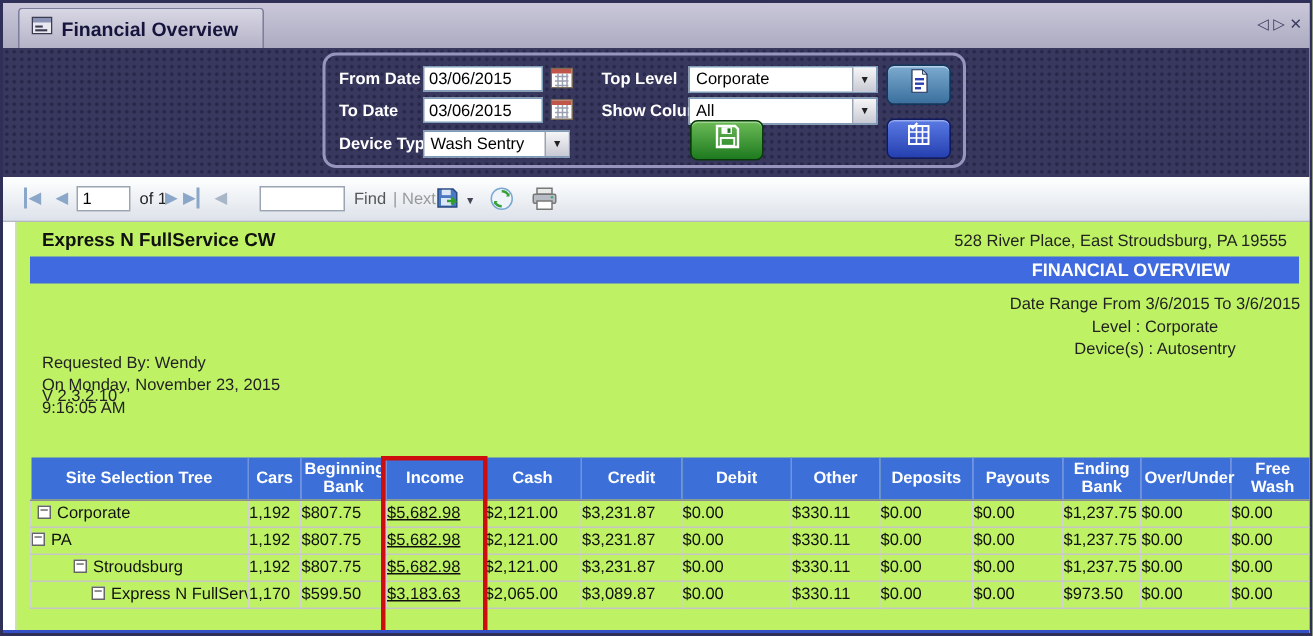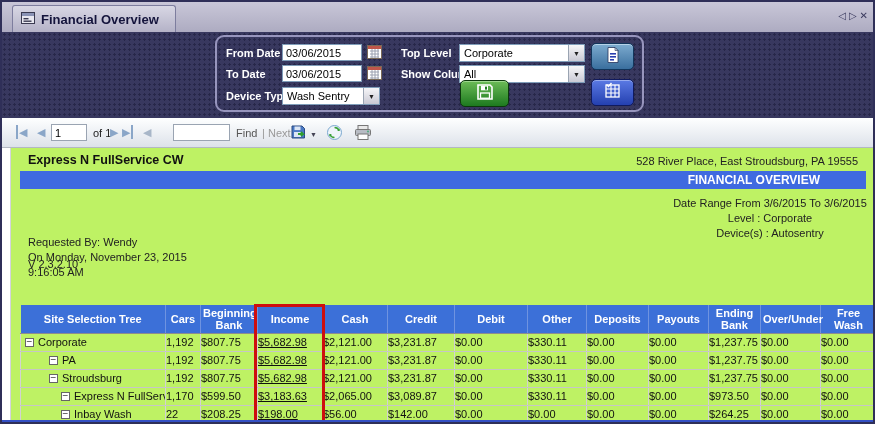--- a/index.html
+++ b/index.html
@@ -280,21 +280,21 @@
             <td class="num">$3,231.87</td>
             <td class="num">$0.00</td>
             <td class="num">$330.11</td>
             <td class="num">$0.00</td>
             <td class="num">$0.00</td>
             <td class="num">$1,237.75</td>
             <td class="num">$0.00</td>
             <td class="num">$0.00</td>
           </tr>
           <tr>
-            <td class="site" style="padding-left: 28px;"><span class="treebox">−</span><span>PA</span></td>
+            <td class="site" style="padding-left: 0;"><span class="treebox">−</span><span>PA</span></td>
             <td class="num">1,192</td>
             <td class="num">$807.75</td>
             <td class="num income">$5,682.98</td>
             <td class="num">$2,121.00</td>
             <td class="num">$3,231.87</td>
             <td class="num">$0.00</td>
             <td class="num">$330.11</td>
             <td class="num">$0.00</td>
             <td class="num">$0.00</td>
             <td class="num">$1,237.75</td>
@@ -324,35 +324,20 @@
             <td class="num">$2,065.00</td>
             <td class="num">$3,089.87</td>
             <td class="num">$0.00</td>
             <td class="num">$330.11</td>
             <td class="num">$0.00</td>
             <td class="num">$0.00</td>
             <td class="num">$973.50</td>
             <td class="num">$0.00</td>
             <td class="num">$0.00</td>
           </tr>
-          <tr>
-            <td class="site" style="padding-left: 40px;"><span class="treebox">−</span><span>Inbay Wash</span></td>
-            <td class="num">22</td>
-            <td class="num">$208.25</td>
-            <td class="num income">$198.00</td>
-            <td class="num">$56.00</td>
-            <td class="num">$142.00</td>
-            <td class="num">$0.00</td>
-            <td class="num">$0.00</td>
-            <td class="num">$0.00</td>
-            <td class="num">$0.00</td>
-            <td class="num">$264.25</td>
-            <td class="num">$0.00</td>
-            <td class="num">$0.00</td>
-          </tr>
         </tbody>
     </table>
 
     <div class="redbox"></div>
   </div>
 
   <div class="bottomline"></div>
 </div>
 
 </body></html>

